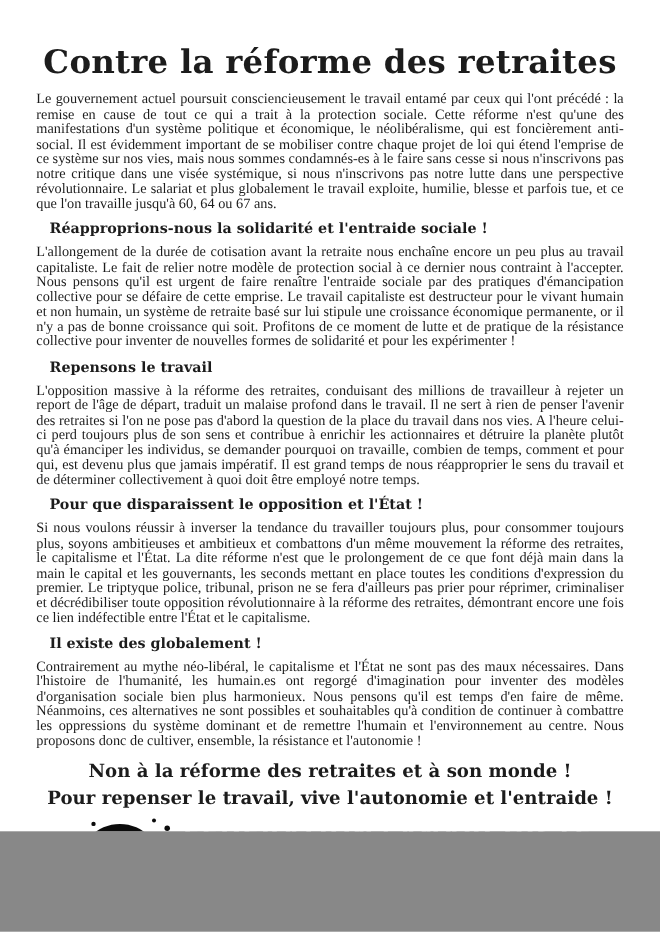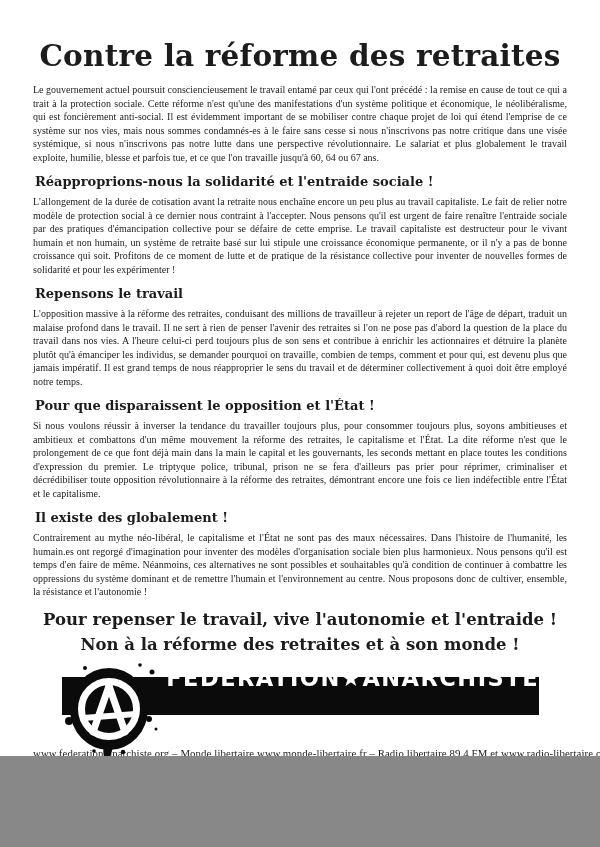--- a/index.html
+++ b/index.html
@@ -24,31 +24,31 @@
     letter-spacing:0.2px;
   }
   .doc-subtitle {
     font-family:"DejaVu Serif", serif;
     font-weight:bold;
     font-size:18.5px;
     text-align:center;
     margin:0 0 15px 0;
   }
   p.body-par {
-    font-size:10px;
+    font-size:13px;
     line-height:13.5px;
     text-align:justify;
     margin:0 0 7px 0;
     font-family:Liberation Serif, serif;
   }
   h2.section-heading {
     font-family:"DejaVu Serif", serif;
     font-weight:bold;
     font-size:13px;
-    margin:10px 0 6px 2px;
+    margin:10px 0 6px 12px;
   }
   .slogan {
     font-family:"DejaVu Serif", serif;
     font-weight:bold;
     font-size:16.5px;
     text-align:center;
     line-height:25px;
   }
   .slogan-block { margin-top:8px; }
 
@@ -115,22 +115,22 @@
     <h2 class="section-heading">Repensons le travail</h2>
     <p class="body-par">L'opposition massive à la réforme des retraites, conduisant des millions de travailleur à rejeter un report de l'âge de départ, traduit un malaise profond dans le travail. Il ne sert à rien de penser l'avenir des retraites si l'on ne pose pas d'abord la question de la place du travail dans nos vies. A l'heure celui-ci perd toujours plus de son sens et contribue à enrichir les actionnaires et détruire la planète plutôt qu'à émanciper les individus, se demander pourquoi on travaille, combien de temps, comment et pour qui, est devenu plus que jamais impératif. Il est grand temps de nous réapproprier le sens du travail et de déterminer collectivement à quoi doit être employé notre temps.</p>
 
     <h2 class="section-heading">Pour que disparaissent le opposition et l'État !</h2>
     <p class="body-par">Si nous voulons réussir à inverser la tendance du travailler toujours plus, pour consommer toujours plus, soyons ambitieuses et ambitieux et combattons d'un même mouvement la réforme des retraites, le capitalisme et l'État. La dite réforme n'est que le prolongement de ce que font déjà main dans la main le capital et les gouvernants, les seconds mettant en place toutes les conditions d'expression du premier. Le triptyque police, tribunal, prison ne se fera d'ailleurs pas prier pour réprimer, criminaliser et décrédibiliser toute opposition révolutionnaire à la réforme des retraites, démontrant encore une fois ce lien indéfectible entre l'État et le capitalisme.</p>
 
     <h2 class="section-heading">Il existe des globalement !</h2>
     <p class="body-par">Contrairement au mythe néo-libéral, le capitalisme et l'État ne sont pas des maux nécessaires. Dans l'histoire de l'humanité, les humain.es ont regorgé d'imagination pour inventer des modèles d'organisation sociale bien plus harmonieux. Nous pensons qu'il est temps d'en faire de même. Néanmoins, ces alternatives ne sont possibles et souhaitables qu'à condition de continuer à combattre les oppressions du système dominant et de remettre l'humain et l'environnement au centre. Nous proposons donc de cultiver, ensemble, la résistance et l'autonomie !</p>
 
     <div class="slogan-block">
+      <div class="slogan">Non à la réforme des retraites et à son monde !</div>
       <div class="slogan">Pour repenser le travail, vive l'autonomie et l'entraide !</div>
-      <div class="slogan">Non à la réforme des retraites et à son monde !</div>
     </div>
 
     <div class="banner">
       <div class="banner-bar">
         <div class="banner-title">FEDERATION★ANARCHISTE</div>
         <div class="banner-tagline">S'ORGANISER ET LUTTER</div>
       </div>
       <svg class="banner-logo" viewBox="0 0 120 110" xmlns="http://www.w3.org/2000/svg">
         <g fill="#0b0b0b">
           <ellipse cx="57" cy="50" rx="39" ry="41"></ellipse>

